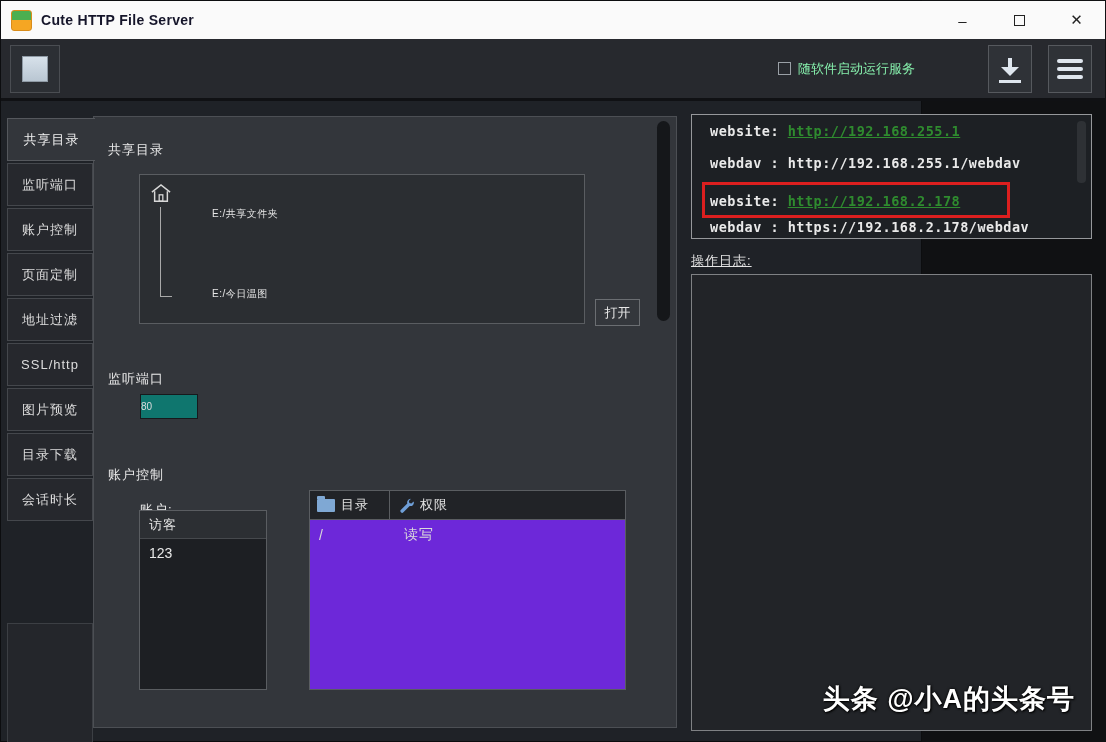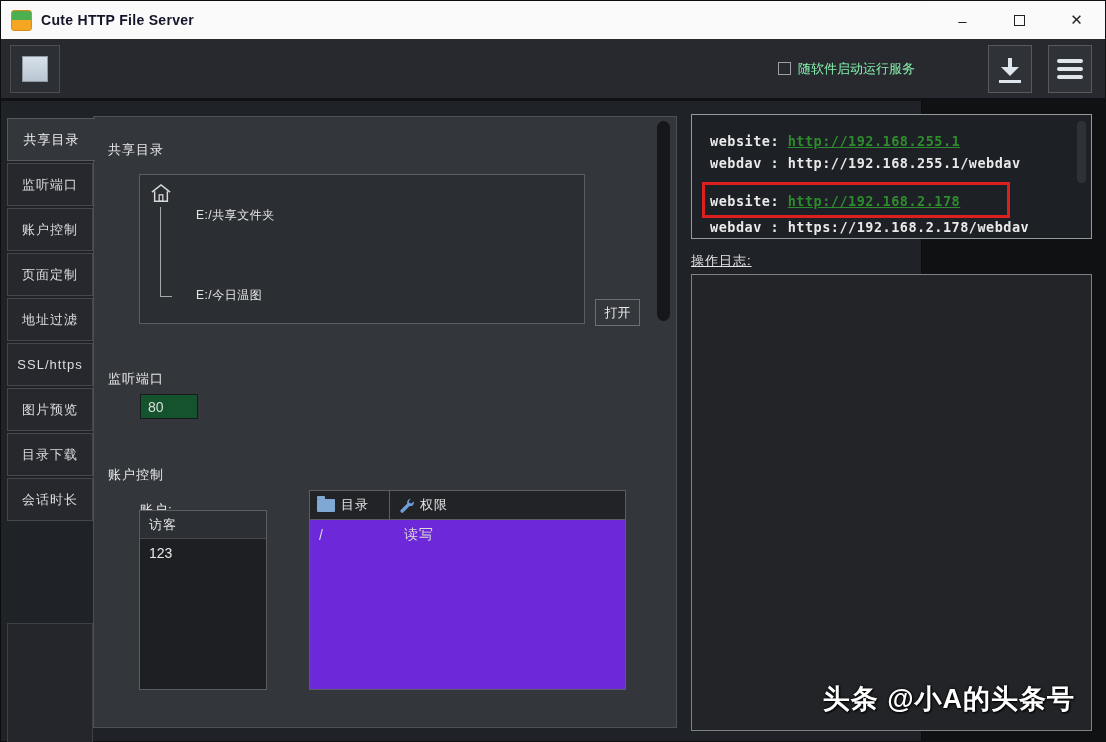--- a/index.html
+++ b/index.html
@@ -58,30 +58,30 @@
 
   
   #main-panel { position:absolute; left:92px; top:115px; width:584px; height:612px;
                 background:#33363b; border:1px solid #4c4f54; z-index:2; }
   .sec-label { position:absolute; color:#e8e8e8; font-size:13px; letter-spacing:1px; }
   #tree-box { position:absolute; left:45px; top:57px; width:446px; height:150px;
               background:#2b2e32; border:1px solid #5a5d61; }
   #home-icon { position:absolute; left:10px; top:8px; width:22px; height:20px; }
   #tree-vline { position:absolute; left:20px; top:32px; width:1px; height:90px; background:#a9a9a9; }
   #tree-elbow { position:absolute; left:20px; top:121px; width:12px; height:1px; background:#a9a9a9; }
-  .tree-item { position:absolute; left:56px; color:#e6e6e6; font-size:12px; letter-spacing:.5px;text-align:right; }
+  .tree-item { position:absolute; left:72px; color:#e6e6e6; font-size:10px; letter-spacing:.5px;text-align:right; }
   #open-btn { position:absolute; left:501px; top:182px; width:45px; height:27px;
               background:#34373c; border:1px solid #6b6e72; color:#e8e8e8; font-size:13px;
               display:flex; align-items:center; justify-content:center; }
   #main-scroll { position:absolute; right:6px; top:2px; width:13px; height:606px; }
   #main-scroll .thumb { position:absolute; left:0; top:2px; width:13px; height:200px;
                         background:#15171a; border-radius:7px; }
   #port-input { position:absolute; left:46px; top:277px; width:58px; height:25px;
-                background:#14532d; border:1px solid #17191c; color:#dcdcdc;
-                font-size:14px; padding-left:7px; font-family:"Liberation Sans",sans-serif; }
+                background:#0f766e; border:1px solid #17191c; color:#dcdcdc;
+                font-size:10px; font-family:"Liberation Sans",sans-serif; }
   #account-list { position:absolute; left:45px; top:393px; width:128px; height:180px;
                   border:1px solid #5a5d61; background:#1d1f23; }
   #account-list .row0 { height:28px; background:#2c2f33; border-bottom:1px solid #46494d;
                         color:#e2e2e2; font-size:13px; display:flex; align-items:center;
                         padding-left:9px; letter-spacing:1px; }
   #account-list .row1 { height:28px; color:#e8e8e8; font-size:14px; display:flex;
                         align-items:center; padding-left:9px; }
   #perm-table { position:absolute; left:215px; top:373px; width:317px; height:200px;
                 border:1px solid #5a5d61; background:#6d28d9; }
   #perm-head { display:flex; height:29px; background:#212327; border-bottom:1px solid #5a5d61; }
@@ -156,21 +156,21 @@
         </span>
     </div>
   </div>
 
   <div id="sidebar">
     <div class="side-tab active" style="top:17px">共享目录</div>
     <div class="side-tab" style="top:62px">监听端口</div>
     <div class="side-tab" style="top:107px">账户控制</div>
     <div class="side-tab" style="top:152px">页面定制</div>
     <div class="side-tab" style="top:197px">地址过滤</div>
-    <div class="side-tab" style="top:242px">SSL/https</div>
+    <div class="side-tab" style="top:242px">SSL/http</div>
     <div class="side-tab" style="top:287px">图片预览</div>
     <div class="side-tab" style="top:332px">目录下载</div>
     <div class="side-tab" style="top:377px">会话时长</div>
     <div id="side-rest"></div>
   </div>
 
   <div id="main-panel">
     <div class="sec-label" style="left:14px; top:24px">共享目录</div>
 
     <div id="tree-box">
@@ -214,21 +214,21 @@
         </div>
       </div>
       <div id="perm-row">
         <div class="pc1">/</div>
         <div class="pc2">读写</div>
       </div>
     </div>
   </div>
 
   <div id="url-box">
-    <div class="url-line" style="top:18px"><span>website: </span><span class="url-link">http://192.168.255.1</span></div>
+    <div class="url-line" style="top:8px"><span>website: </span><span class="url-link">http://192.168.255.1</span></div>
     <div class="url-line" style="top:40px"><span>webdav : </span><span>http://192.168.255.1/webdav</span></div>
     <div class="url-line" style="top:78px"><span>website: </span><span class="url-link">http://192.168.2.178</span></div>
     <div class="url-line" style="top:104px"><span>webdav : </span><span>https://192.168.2.178/webdav</span></div>
     <div id="url-scroll">
       <div class="thumb"></div>
     </div>
   </div>
   <div id="red-box"></div>
 
   <div id="log-label">操作日志:</div>

